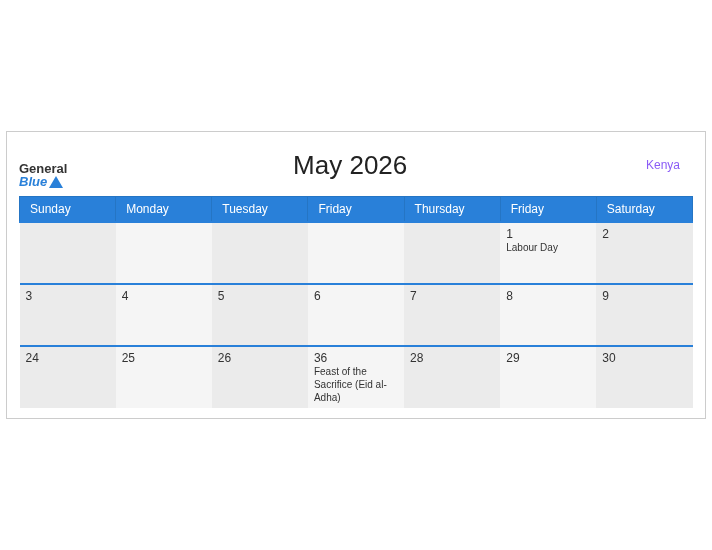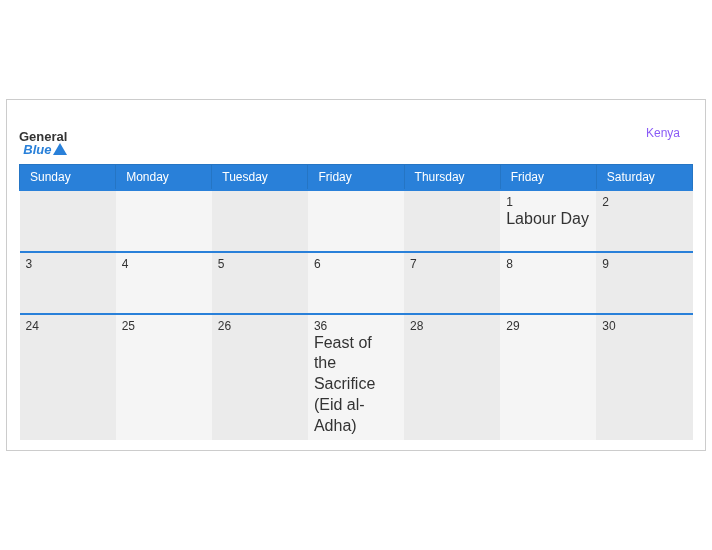--- a/index.html
+++ b/index.html
@@ -20,21 +20,21 @@
     }
     .cal-header {
       display: flex;
       align-items: center;
       justify-content: space-between;
       margin-bottom: 8px;
     }
     .logo-area {
       display: flex;
       flex-direction: column;
-      align-items: flex-end;
+      align-items: flex-start;
       margin-top: 20px;
     }
     .logo-general {
       font-size: 13px;
       font-weight: bold;
       color: #333;
       line-height: 1;
     }
     .logo-blue {
       font-size: 13px;
@@ -97,21 +97,21 @@
     }
     .cal-table tbody tr td:nth-child(even) {
       background: #f5f5f5;
     }
     .day-num {
       font-size: 12px;
       color: #333;
       display: block;
     }
     .day-event {
-      font-size: 16px;
+      font-size: 10px;
       color: #333;
       margin-top: 0;
       display: block;
       line-height: 1.3;
     }
     .last-row td {
       height: 48px;
     }
   </style>
 </head>
@@ -119,20 +119,21 @@
 
 <div class="calendar-wrapper">
   <div class="cal-header">
     <div class="logo-area">
       <span class="logo-general">General</span>
       <span class="logo-blue">
         <span>Blue</span>
         <span class="logo-triangle"></span>
       </span>
     </div>
+    <div class="cal-title">May 2026</div>
     <div class="cal-country">Kenya</div>
   </div>
 
   <table class="cal-table">
     <thead>
       <tr>
         <th>Sunday</th>
         <th>Monday</th>
         <th>Tuesday</th>
         <th>Friday</th>

